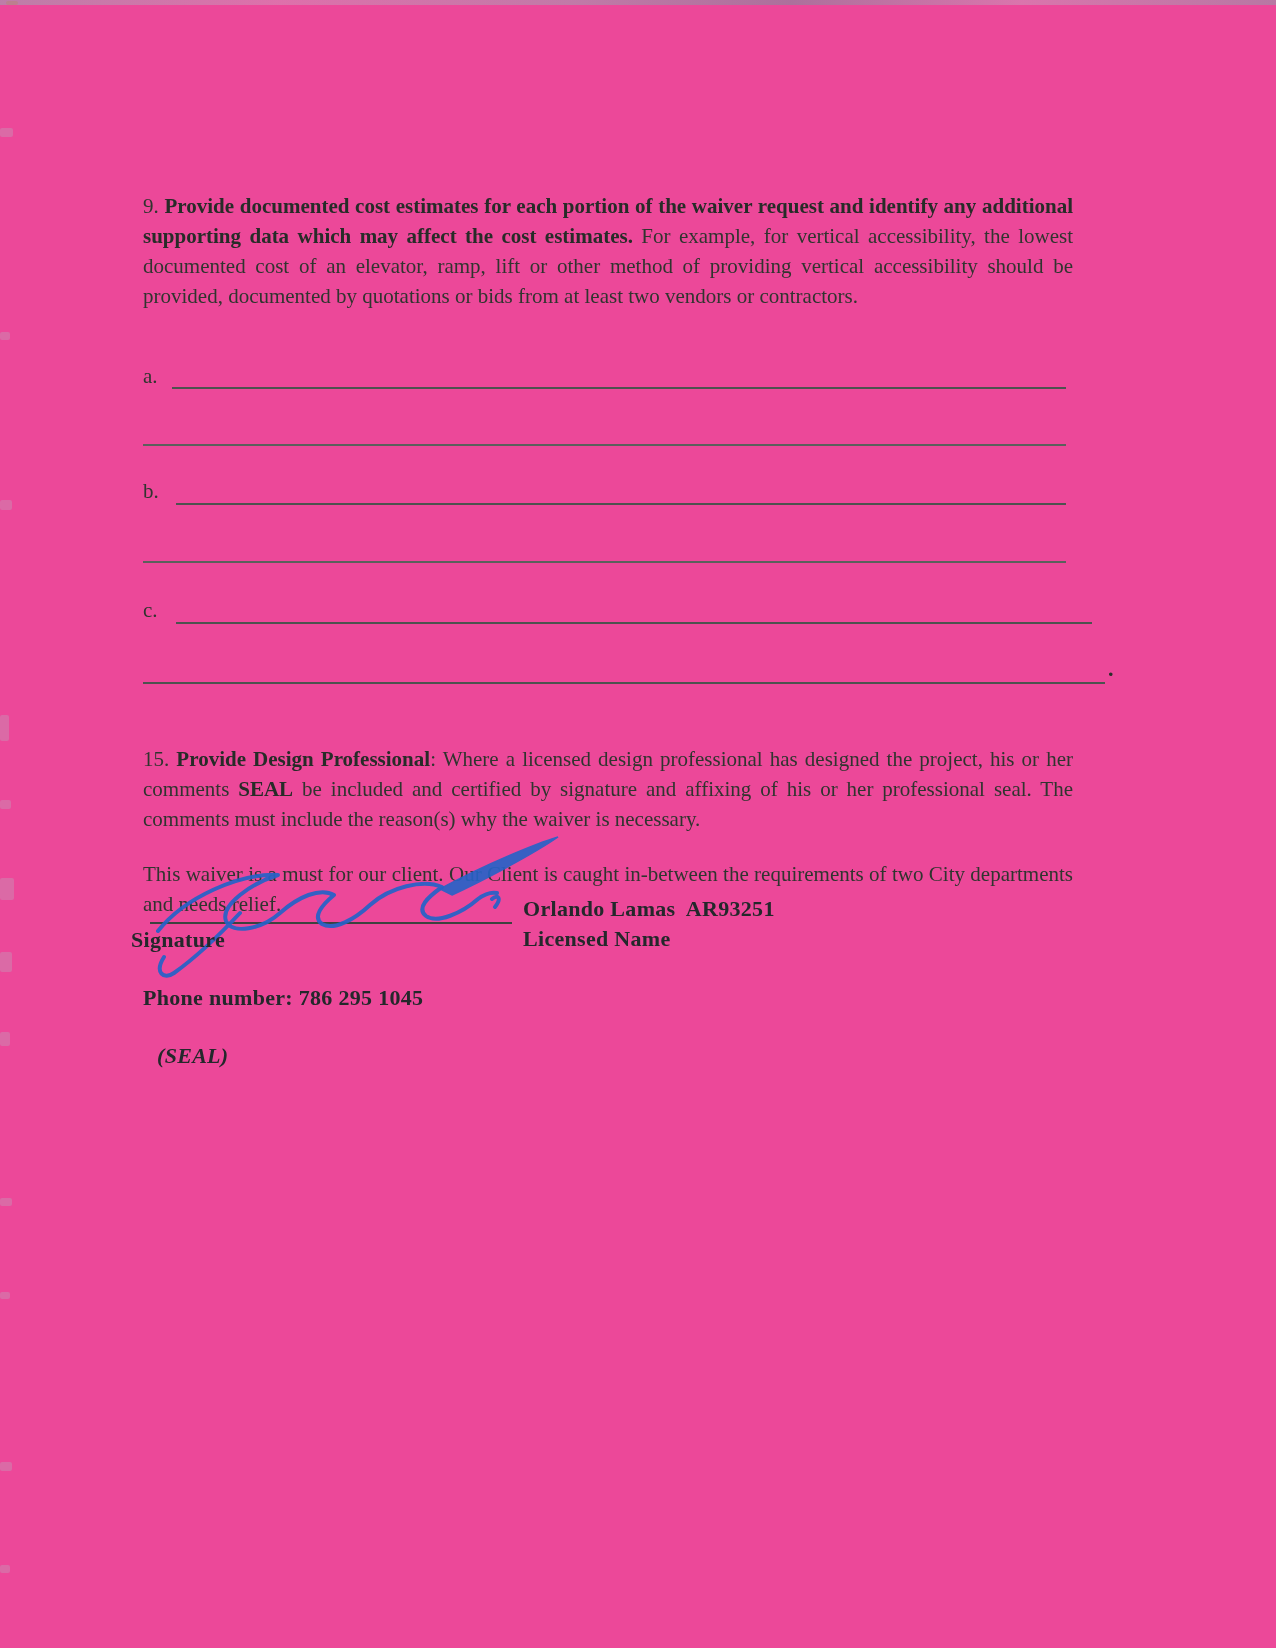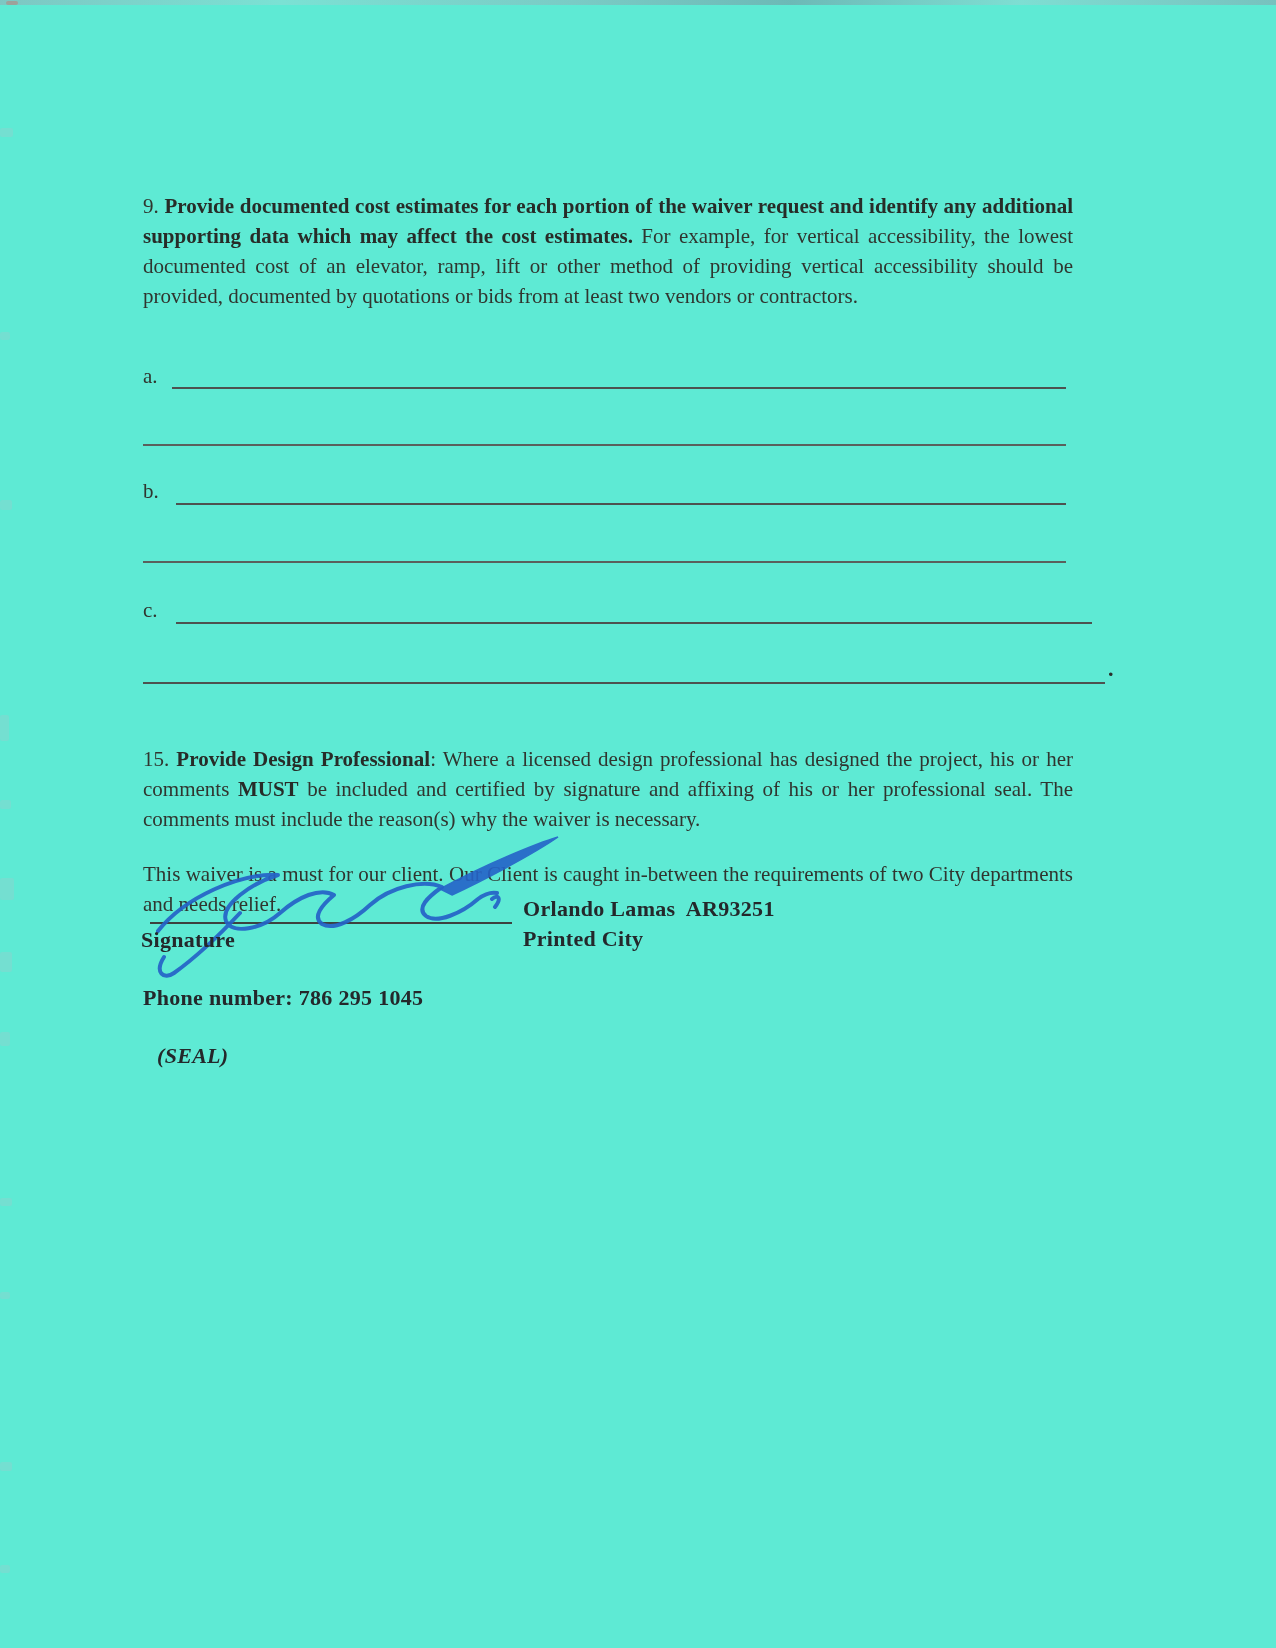--- a/index.html
+++ b/index.html
@@ -1,19 +1,19 @@
 <!DOCTYPE html>
 <html><head>
 <meta charset="utf-8">
 <style>
   html,body{margin:0;padding:0;background:#ffffff;}
   .page{
     position:relative;
     width:1276px;height:1648px;
-    background:#5eead4;
+    background:#ec4899;
     overflow:hidden;
     font-family:"Liberation Serif", serif;
     color:#30352f;
   }
   
   .scan-top{
     position:absolute;left:0;top:0;width:1276px;height:5px;
     background:linear-gradient(90deg,
       rgba(150,170,180,.55) 0%,
       rgba(190,205,212,.30) 22%,
@@ -82,36 +82,36 @@
 
   <span class="line-label" style="left:143px;top:481px;">b.</span>
   <div class="rule" style="left:176px;top:503px;width:890px;"></div>
   <div class="rule light" style="left:143px;top:561px;width:923px;"></div>
 
   <span class="line-label" style="left:143px;top:600px;">c.</span>
   <div class="rule" style="left:176px;top:622px;width:916px;"></div>
   <div class="rule" style="left:143px;top:682px;width:962px;"></div>
   <span class="end-dot" style="left:1108px;top:658px;">.</span>
 
-  <p class="para" style="top:723px;"><span class="num">15. </span><b>Provide Design Professional</b><span>: Where a licensed design professional has designed the project, his or her comments </span><b>MUST</b><span> be included and certified by signature and affixing of his or her professional seal. The comments must include the reason(s) why the waiver is necessary.</span></p>
+  <p class="para" style="top:723px;"><span class="num">15. </span><b>Provide Design Professional</b><span>: Where a licensed design professional has designed the project, his or her comments </span><b>SEAL</b><span> be included and certified by signature and affixing of his or her professional seal. The comments must include the reason(s) why the waiver is necessary.</span></p>
 
   <p class="para" style="top:838px;">This waiver is a must for our client. Our Client is caught in-between the requirements of two City departments and needs relief.</p>
 
   <div class="rule" style="left:150px;top:922px;width:362px;border-top-color:#3d423f;"></div>
 
   <svg class="sig-svg" viewBox="0 0 440 160">
     <g fill="none" stroke="#2563c8" stroke-width="4" stroke-linecap="round" stroke-linejoin="round" opacity="0.92">
       <path d="M 18 96 C 45 62, 100 38, 138 40 C 112 48, 80 70, 86 86 C 92 100, 122 94, 140 78 C 158 62, 180 52, 194 60 C 182 70, 172 82, 182 89 C 194 96, 215 84, 230 70 C 250 52, 283 44, 302 52 C 288 62, 276 73, 286 81 C 297 89, 322 78, 338 64 C 346 58, 352 57, 357 58"></path>
       <path d="M 100 78 C 72 108, 48 128, 34 138 C 24 145, 14 138, 24 122"></path>
       <path d="M 352 64 C 358 59, 362 63, 355 72"></path>
     </g>
     <path d="M 300 54 C 348 28, 398 8, 418 2 C 392 20, 342 46, 312 60 Z" fill="#2563c8" opacity="0.9" stroke="#2563c8" stroke-width="1.5"></path>
   </svg>
 
-  <span class="sig-bold" style="left:141px;top:928px;">Signature</span>
+  <span class="sig-bold" style="left:131px;top:928px;">Signature</span>
   <span class="sig-bold" style="left:523px;top:897px;">Orlando Lamas  AR93251</span>
-  <span class="sig-bold" style="left:523px;top:927px;">Printed City</span>
+  <span class="sig-bold" style="left:523px;top:927px;">Licensed Name</span>
 
   <div class="sig-bold" style="left:143px;top:986px;"><span>Phone number: </span><span>786 295 1045</span></div>
 
   <span class="sig-bold" style="left:157px;top:1044px;font-style:italic;">(SEAL)</span>
 
 </div>
 
 </body></html>

